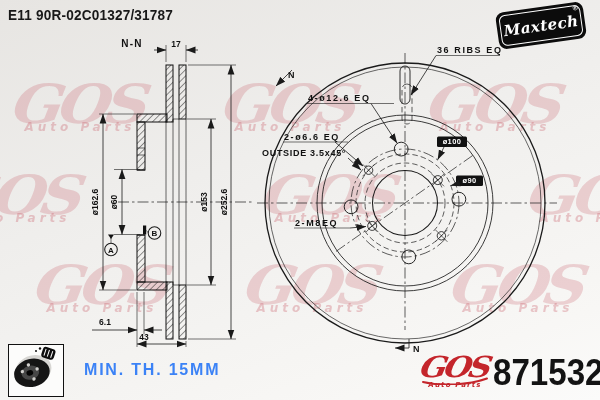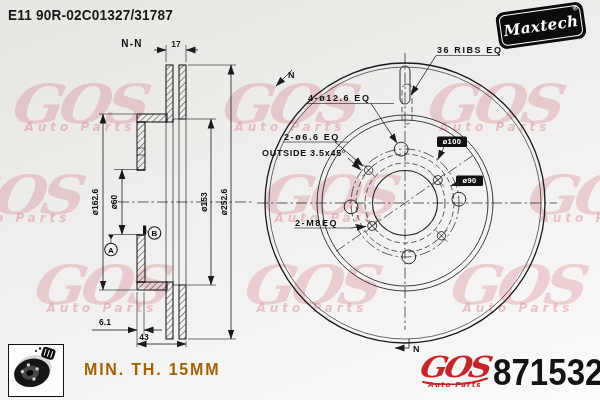--- a/index.html
+++ b/index.html
@@ -33,21 +33,21 @@
   .cl{stroke:#1a1a1a;stroke-width:.7;fill:none;stroke-dasharray:11 3 2.5 3;}
   .dsh{stroke:#1a1a1a;stroke-width:.7;fill:none;stroke-dasharray:5.5 3;}
   .dt{font:700 8.5px "Liberation Sans",sans-serif;fill:#111;}
   .lbl{font:700 9px "Liberation Sans",sans-serif;fill:#111;letter-spacing:1.6px;}
   .lbl2{font:700 9px "Liberation Sans",sans-serif;fill:#111;letter-spacing:.7px;}
   .wtxt{font:700 7.5px "Liberation Sans",sans-serif;fill:#fff;letter-spacing:.4px;}
   .datum{font:700 8px "Liberation Sans",sans-serif;fill:#111;}
   .nn{font:700 10px "Liberation Sans",sans-serif;fill:#111;letter-spacing:1.2px;}
   
   .icon-box{left:8px;top:344px;width:54px;height:51px;background:#fcfcfb;border:1.6px solid #111;z-index:4;}
-  .minth{left:84px;top:361px;font:700 16px "Liberation Sans",sans-serif;color:#a16207;
+  .minth{left:84px;top:361px;font:700 16px "Liberation Sans",sans-serif;color:#3b82f6;
          letter-spacing:1.8px;z-index:4;}
   .gos{left:416px;top:353px;width:78px;height:45px;z-index:4;text-align:center;}
   .gos .s{font:italic 700 29px "DejaVu Serif",serif;color:#c4252b;letter-spacing:-3px;
           display:inline-block;transform:skewX(-12deg) scaleX(1.1);line-height:28px;}
   .gos .tg{display:block;margin-top:-4px;font:italic 700 7px "DejaVu Sans",sans-serif;
            color:#c4252b;letter-spacing:1.2px;}
   .pn{left:493px;top:352px;font:700 36px "Liberation Sans",sans-serif;color:#131313;
       transform:scaleX(.92);transform-origin:left;z-index:4;}
 </style>
 </head>

